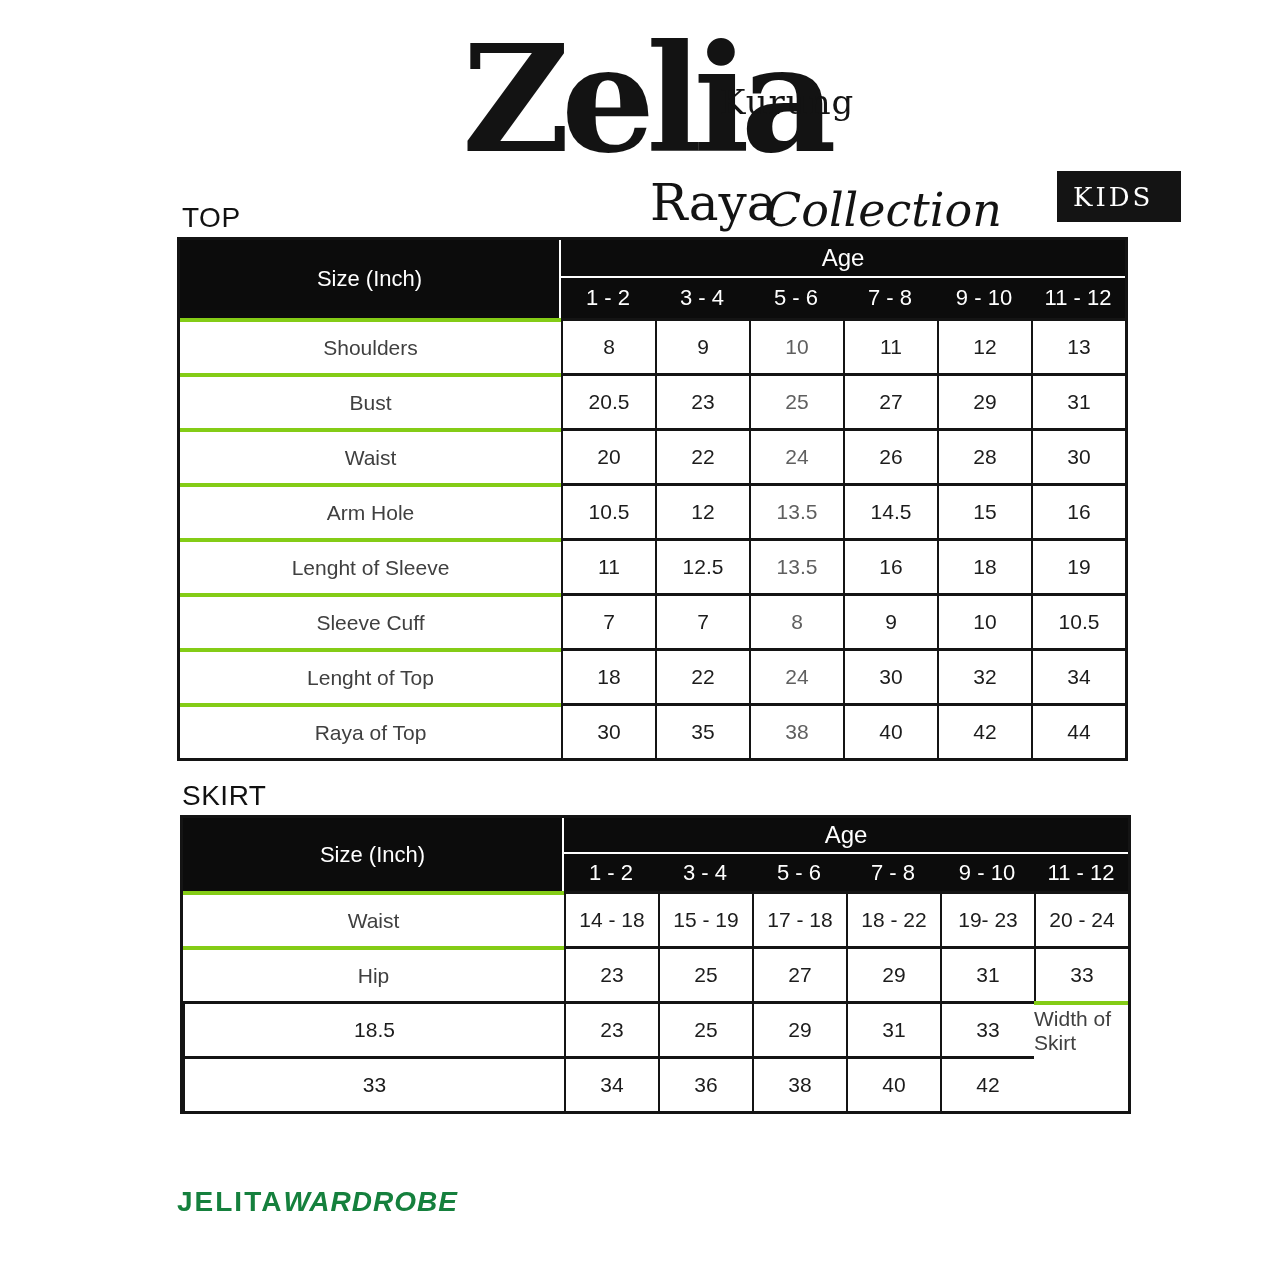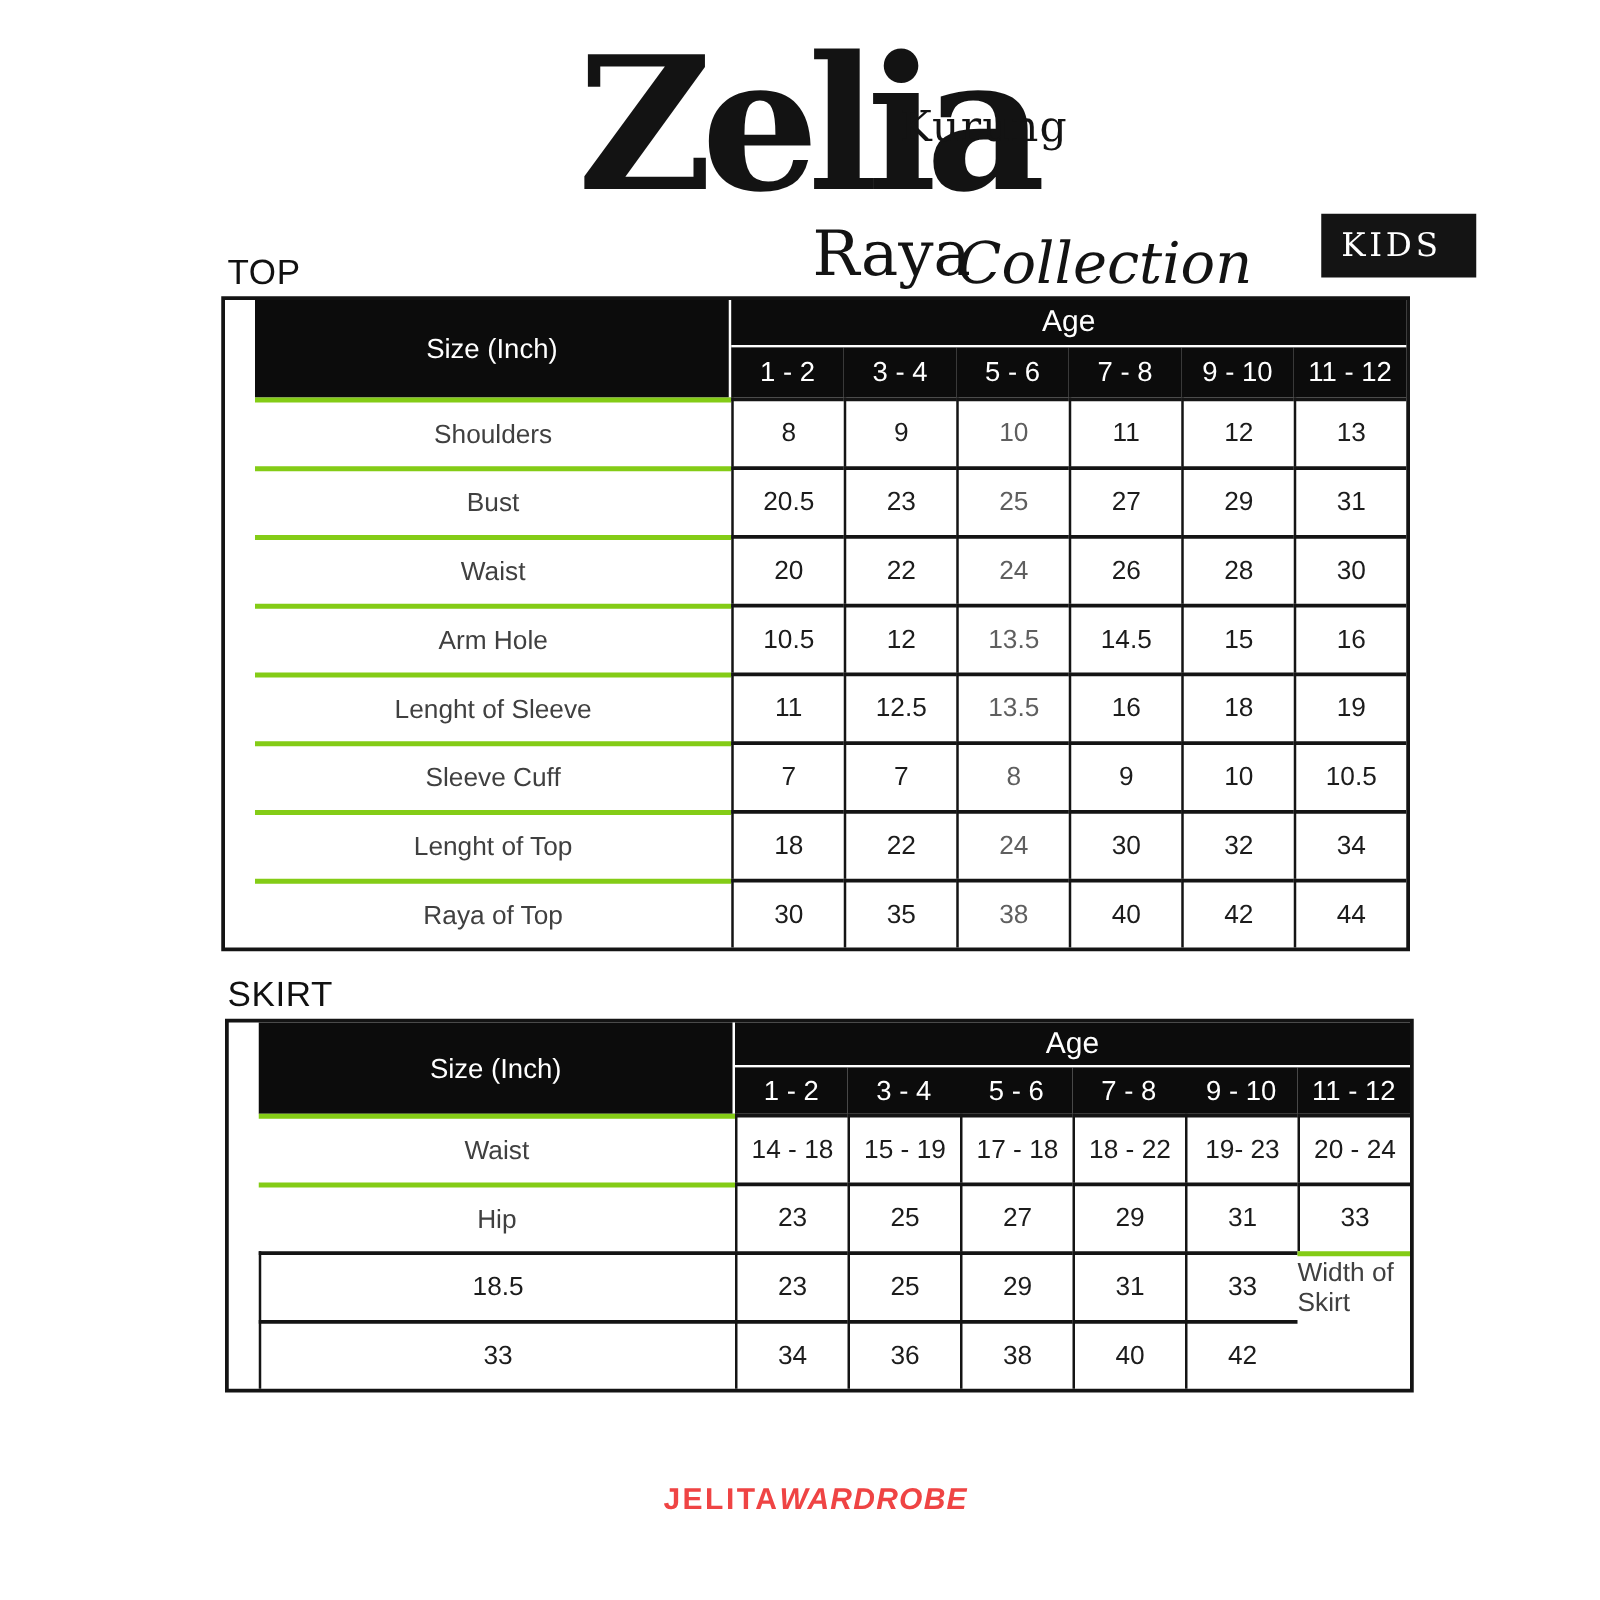--- a/index.html
+++ b/index.html
@@ -37,21 +37,21 @@
   .section-label {
     position:absolute; font-size:28px; color:#111111; letter-spacing:0.5px;
   }
   #top-label   { left:182px; top:202px; }
   #skirt-label { left:182px; top:780px; }
 
   
   .tbl {
     position:absolute; width:951px; display:grid;
     grid-template-columns:381px repeat(6, 1fr);
-    border:3px solid #141414; background:#ffffff;padding-left:24px;
+    border:3px solid #141414; background:#ffffff;
   }
   #top-table   { left:177px; top:237px; grid-template-rows:38px 40px repeat(8, 55px); }
   #skirt-table { left:180px; top:815px; grid-template-rows:36px 37px repeat(4, 55px); }
 
   .cell { display:flex; align-items:center; justify-content:center; }
 
   .h-size {
     grid-column:1; grid-row:1 / span 2; background:#0c0c0c; color:#ffffff;
     font-size:22px; border-right:2px solid #ffffff;
   }
@@ -64,22 +64,22 @@
   .c-label { border-top:4px solid #84cc16; font-size:21px; color:#404040; }
   .c-val   { border-top:3px solid #141414; border-left:2px solid #141414; font-size:21px; color:#1c1c1c; }
   .faded   { color:#5f5f5f; }
 
   
   .note {
     position:absolute; left:177px; top:1124px; width:951px; text-align:center;
     font-size:18px; letter-spacing:2.5px; color:#222222; line-height:1.6;
   }
   .brand {
-    position:absolute; left:177px; top:1186px; width:951px; text-align:center;
-    font-size:24px; color:#ef4444;
+    position:absolute; left:177px; top:1186px; width:951px; 
+    font-size:28px; color:#15803d;
   }
   .brand-a { font-weight:600; letter-spacing:2px; }
   .brand-b { font-weight:800; font-style:italic; letter-spacing:1px; }
 </style>
 </head>
 <body>
 
 <div class="canvas">
 
   <div class="logo-zelia">Zelia</div>

